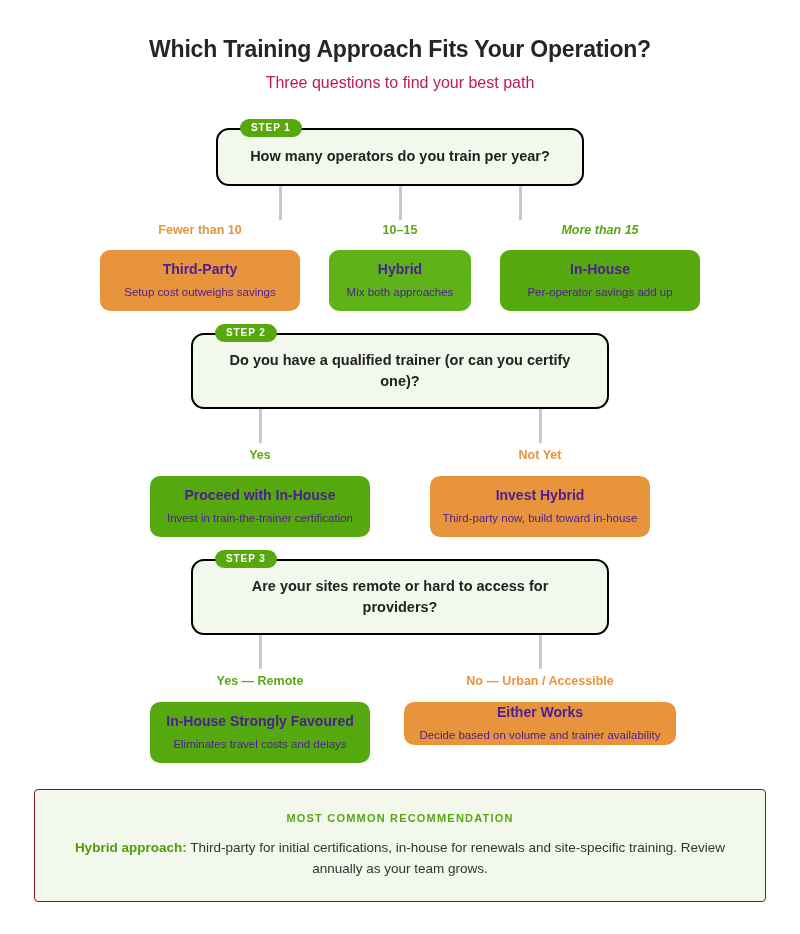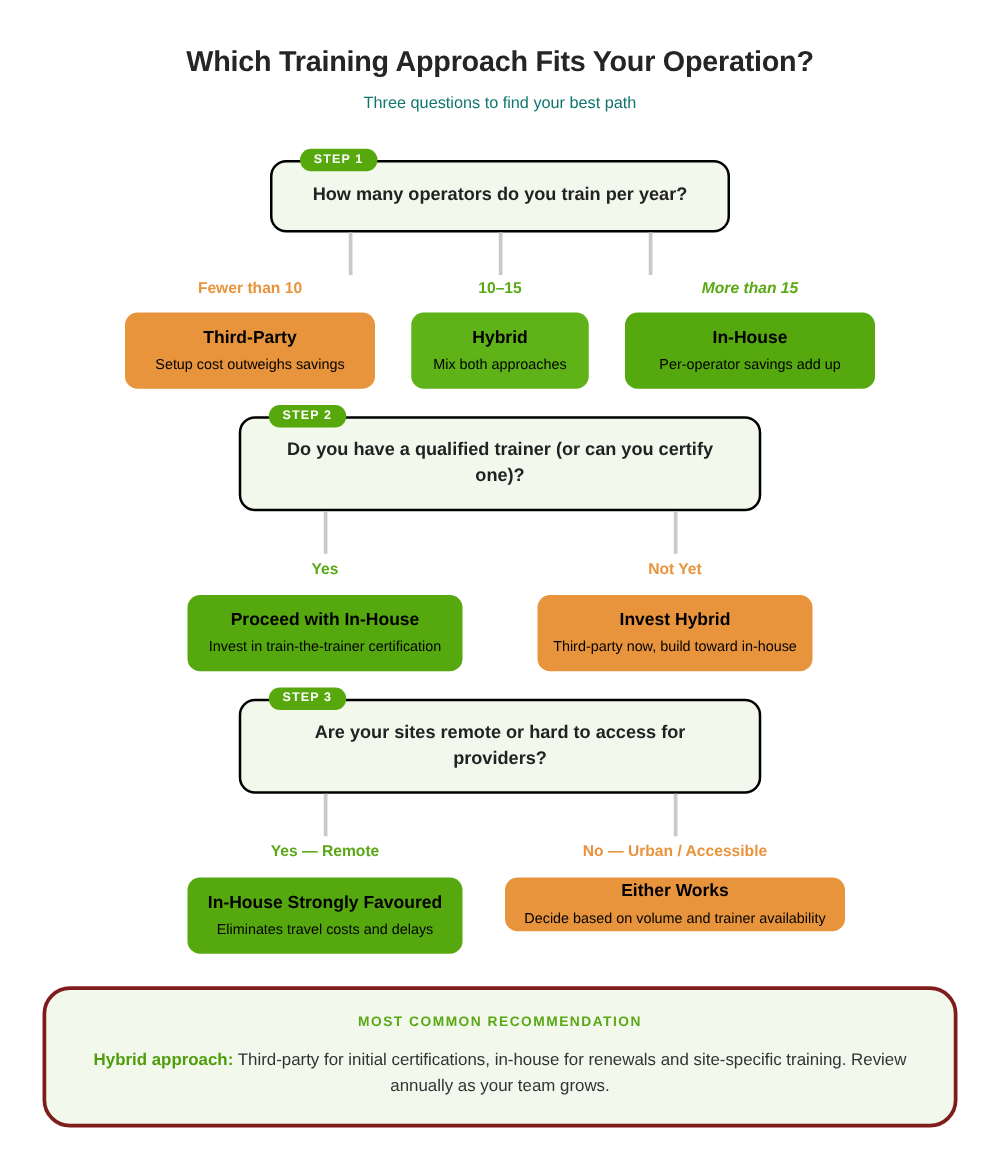--- a/index.html
+++ b/index.html
@@ -28,22 +28,22 @@
     text-align: center;
   }
   .title {
     font-size: 23px;
     font-weight: bold;
     color: #252525;
     letter-spacing: -0.2px;
     margin: 0;
   }
   .subtitle {
-    font-size: 13px;
-    color: #0f766e;
+    font-size: 16px;
+    color: #be185d;
     margin: 11px 0 0 0;
   }
 
   
   .qblock {
     position: relative;
     margin: 0 auto;
   }
   .qbox {
     position: relative;
@@ -100,21 +100,21 @@
   
   .card {
     position: absolute;
     box-sizing: border-box;
     border-radius: 10px;
     display: flex;
     flex-direction: column;
     align-items: center;
     justify-content: center;
     text-align: center;
-    color: #000000;
+    color: #4c1d95;
     padding: 0 12px;
   }
   .card-title {
     font-size: 14px;
     font-weight: bold;
     line-height: 1.25;
   }
   .card-sub {
     font-size: 11.5px;
     font-weight: normal;
@@ -127,22 +127,22 @@
 
   
   .footer {
     position: absolute;
     left: 34px;
     top: 789px;
     width: 732px;
     height: 113px;
     box-sizing: border-box;
     background: #f2f8ec;
-    border: 3px solid #7f1d1d;
-    border-radius: 22px;
+    border: 1px solid #7f1d1d;
+    border-radius: 4px;
     display: flex;
     flex-direction: column;
     align-items: center;
     justify-content: center;
     text-align: center;
   }
   .footer-kicker {
     font-size: 11px;
     font-weight: bold;
     letter-spacing: 1.2px;

